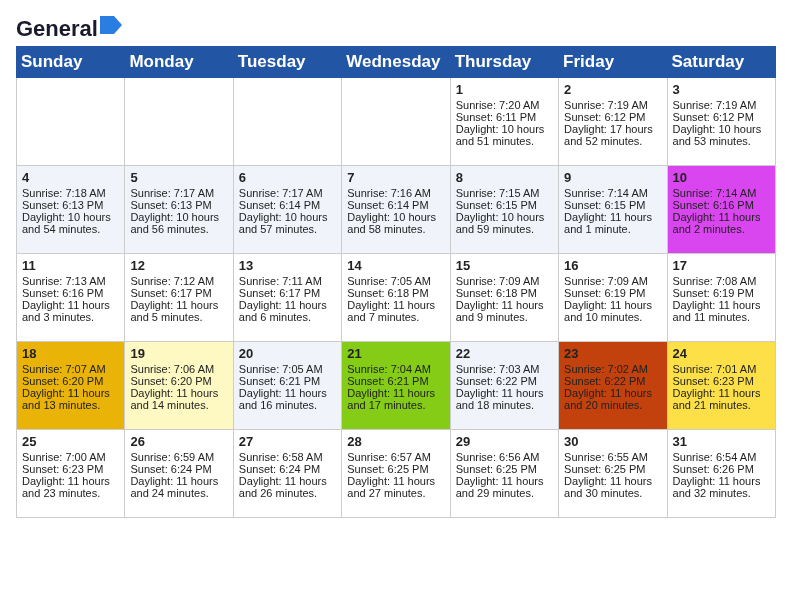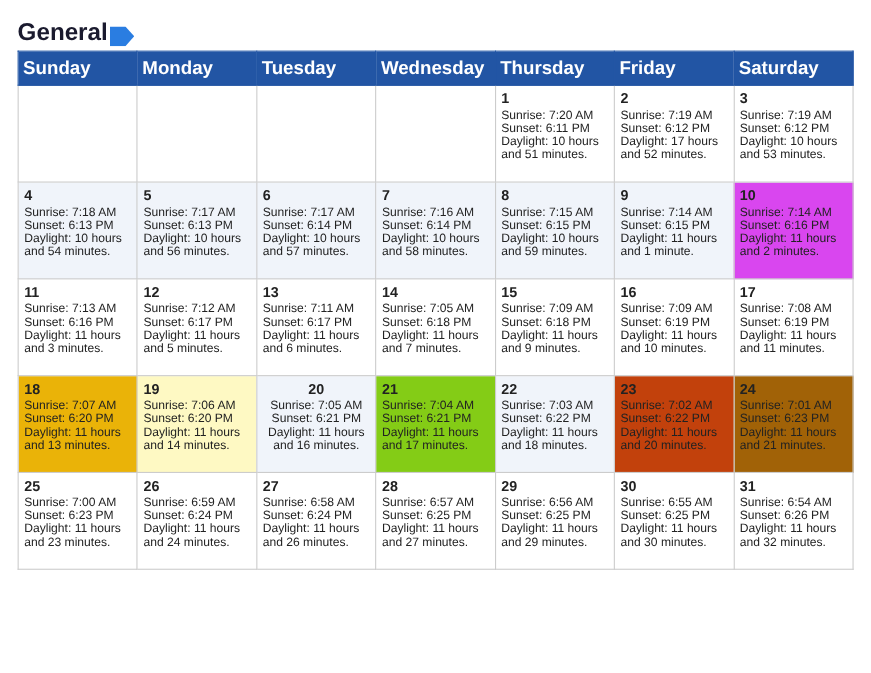--- a/index.html
+++ b/index.html
@@ -68,21 +68,21 @@
     }
     .cell-empty {
       background: #fff !important;
     }
   </style>
 </head>
 <body>
 
 <div class="header-area">
   <div class="logo">
-    <div style="display:flex;align-items:flex-end;">
+    <div style="display:flex;align-items:flex-start;">
       <span style="font-size:22px;font-weight:bold;color:#1a1a2e;">General</span>
       <svg width="22" height="18" viewBox="0 0 22 18" style="margin-left:2px;">
         <polygon points="0,0 14,0 22,9 14,18 0,18" fill="#2a7de1"></polygon>
       </svg>
     </div>
     <span style="font-size:22px;font-weight:bold;color:#2a7de1;margin-top:-4px;"></span>
   </div>
   <div class="title-area">
     <div class="month-year"></div>
     <div class="location"></div>
@@ -220,21 +220,21 @@
           <div>Sunrise: 7:07 AM</div>
           <div>Sunset: 6:20 PM</div>
           <div>Daylight: 11 hours and 13 minutes.</div>
         </td>
         <td style="background: #fef9c3;">
           <span class="day-num">19</span>
           <div>Sunrise: 7:06 AM</div>
           <div>Sunset: 6:20 PM</div>
           <div>Daylight: 11 hours and 14 minutes.</div>
         </td>
-        <td style="background: rgb(240, 244, 250); text-align: center;">
+        <td style="background: rgb(240, 244, 250);">
           <span class="day-num">20</span>
           <div>Sunrise: 7:05 AM</div>
           <div>Sunset: 6:21 PM</div>
           <div>Daylight: 11 hours and 16 minutes.</div>
         </td>
         <td style="background: #84cc16;">
           <span class="day-num">21</span>
           <div>Sunrise: 7:04 AM</div>
           <div>Sunset: 6:21 PM</div>
           <div>Daylight: 11 hours and 17 minutes.</div>
@@ -244,21 +244,21 @@
           <div>Sunrise: 7:03 AM</div>
           <div>Sunset: 6:22 PM</div>
           <div>Daylight: 11 hours and 18 minutes.</div>
         </td>
         <td style="background: #c2410c;">
           <span class="day-num">23</span>
           <div>Sunrise: 7:02 AM</div>
           <div>Sunset: 6:22 PM</div>
           <div>Daylight: 11 hours and 20 minutes.</div>
         </td>
-        <td style="background: #a16207;">
+        <td style="background: #fde047;">
           <span class="day-num">24</span>
           <div>Sunrise: 7:01 AM</div>
           <div>Sunset: 6:23 PM</div>
           <div>Daylight: 11 hours and 21 minutes.</div>
         </td>
       </tr>
       <tr>
         <td>
           <span class="day-num">25</span>
           <div>Sunrise: 7:00 AM</div>

